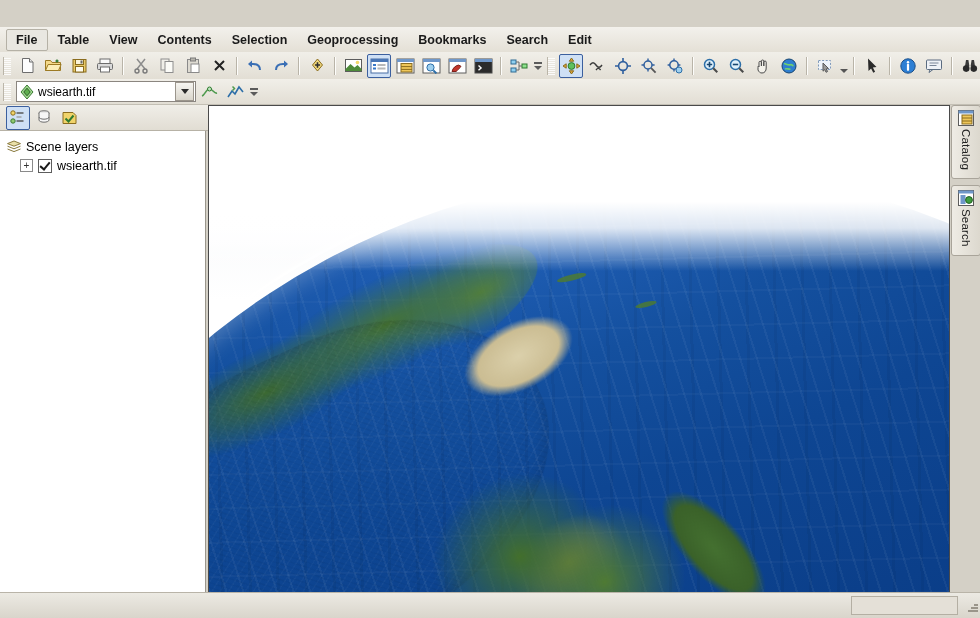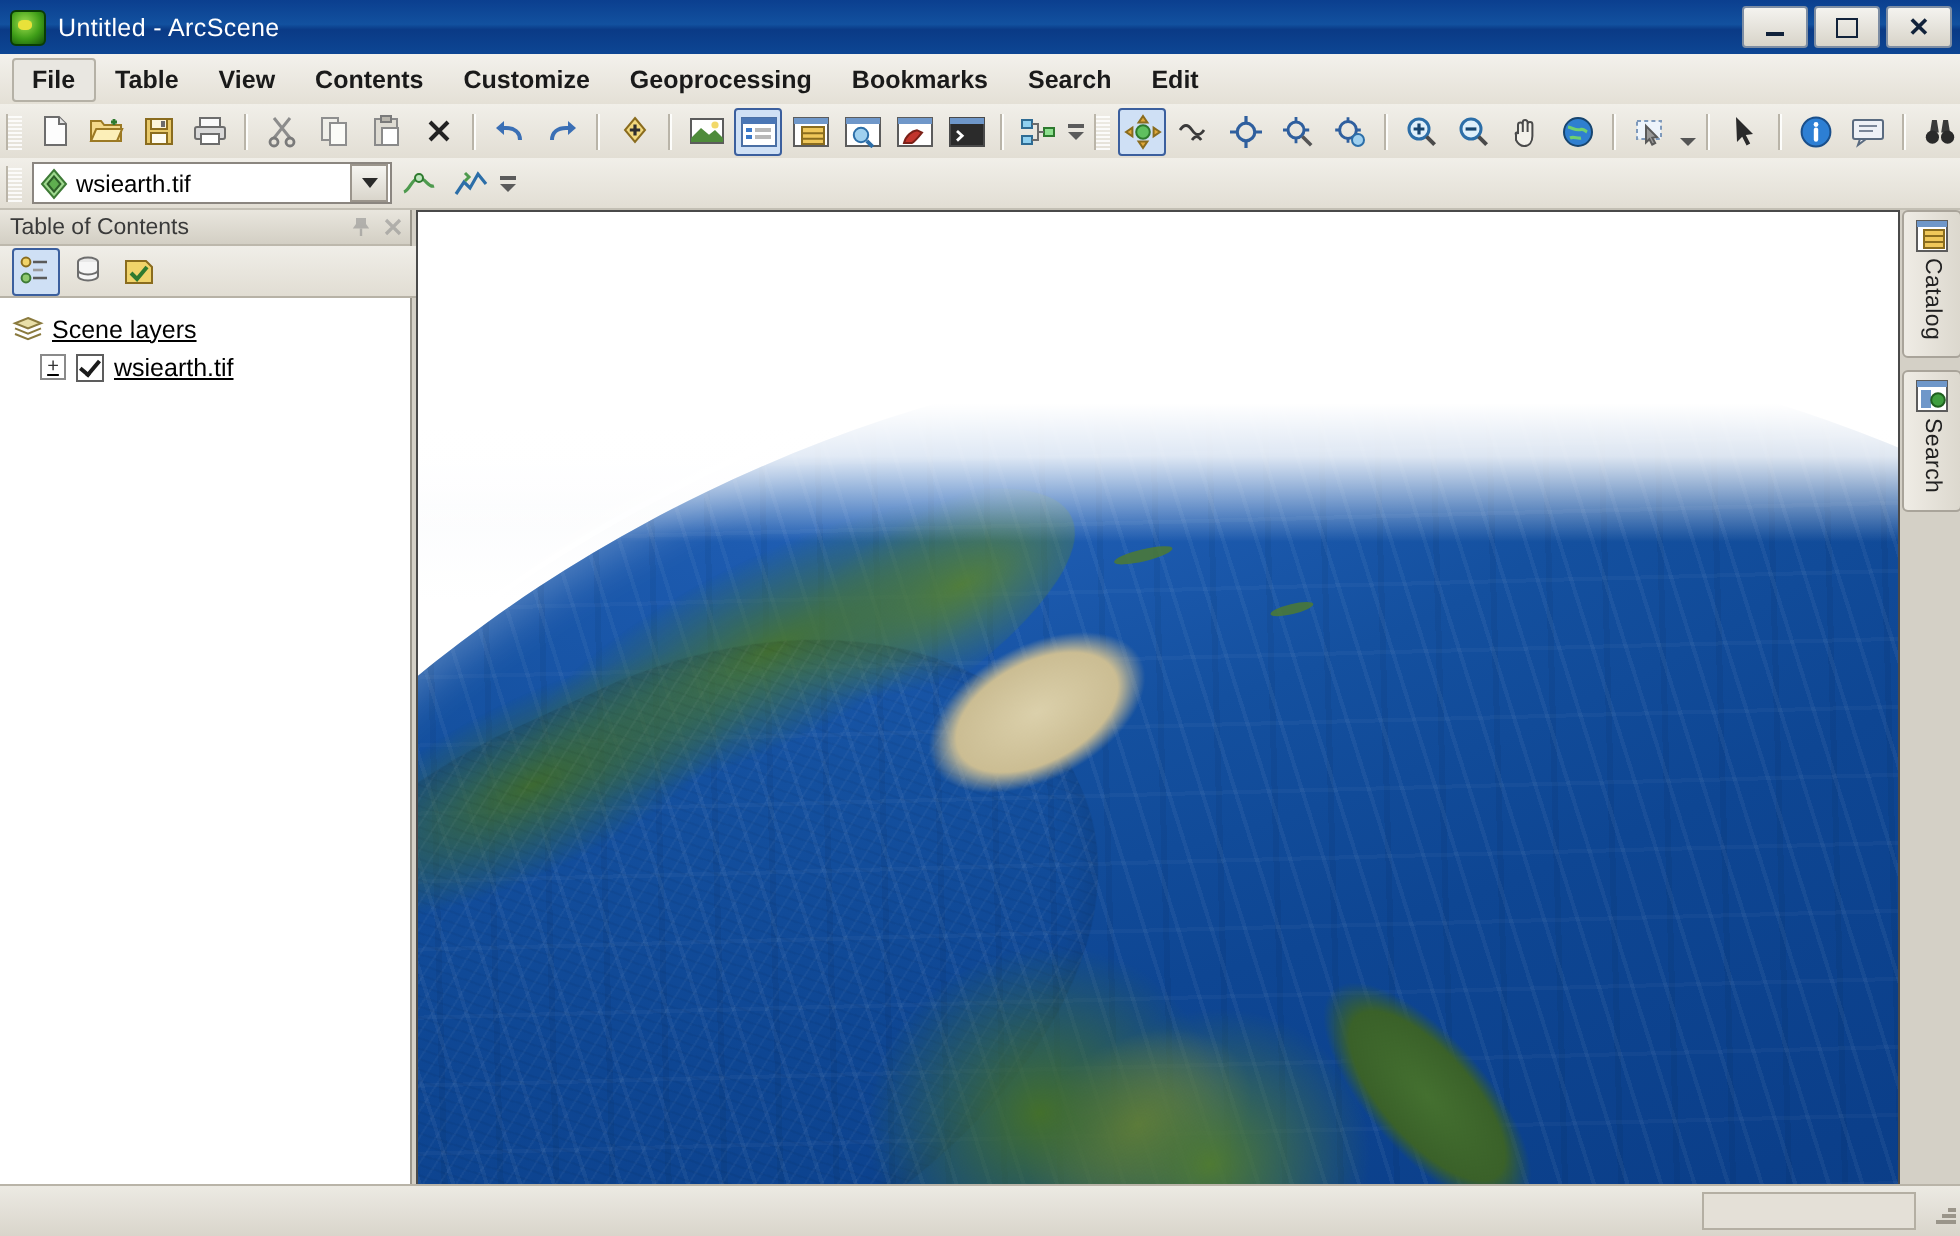--- a/index.html
+++ b/index.html
@@ -116,21 +116,21 @@
     display:flex;align-items:center;
   }
   .toc-title{font-size:11.5px;color:#3a3a3a;padding-left:5px;flex:1 1 auto;}
   .toc-hbtn{width:14px;height:14px;margin-right:2px;display:flex;align-items:center;justify-content:center;opacity:.55;}
   .toc-tools{
     height:25px;width:100%;
     background:linear-gradient(to bottom,#f0eee8,#e1ddd3);
     border-bottom:1px solid #b7b2a6;
     display:flex;align-items:center;padding-left:5px;
   }
-  .toc-tree{padding:6px 0 0 6px;text-decoration:underline;}
+  .toc-tree{padding:6px 0 0 6px;}
   .tree-row{display:flex;align-items:center;height:19px;}
   .tree-row.indent{padding-left:3px;}
   .expander{
     width:11px;height:11px;border:1px solid #8a8a8a;background:#fff;
     display:flex;align-items:center;justify-content:center;
     font-size:10px;line-height:9px;color:#333;margin-right:5px;flex:0 0 auto;
   }
   .chk{
     width:12px;height:12px;border:1px solid #5d5d5d;background:#fff;margin-right:5px;flex:0 0 auto;
     position:relative;
@@ -293,40 +293,27 @@
   .grip-corner i:nth-child(3){width:4px;bottom:7px;}
   .blank-gap{
     position:absolute;left:0;top:592px;width:980px;height:1px;background:#d4d0c6;
   }
 </style>
 </head>
 <body>
 
 <div class="app">
 
-  <div class="titlebar">
-    <div class="title-icon"></div>
-    <div class="title-text">Untitled - ArcScene</div>
-    <div class="win-btns">
-      <div class="win-btn">
-          <span class="min-glyph"></span>
-        </div>
-      <div class="win-btn">
-          <span class="max-glyph"></span>
-        </div>
-      <div class="win-btn close">✕</div>
-    </div>
-  </div>
 
   <div class="menubar">
     <div class="menu-item active">File</div>
     <div class="menu-item">Table</div>
     <div class="menu-item">View</div>
     <div class="menu-item">Contents</div>
-    <div class="menu-item">Customize</div>
+    <div class="menu-item">Selection</div>
     <div class="menu-item">Geoprocessing</div>
     <div class="menu-item">Bookmarks</div>
     <div class="menu-item">Search</div>
     <div class="menu-item">Edit</div>
   </div>
 
   <div class="toolbar-row tb1">
     <div class="grip"></div>
 
     <div class="tbtn">
@@ -612,34 +599,20 @@
           <path d="M6.5 3.5l2 2-2 2" stroke="#4e9a4e" stroke-width="1.5" fill="none"></path>
         </svg>
     </div>
     <div class="tb-overflow">
         <i></i>
         <i class="tri"></i>
       </div>
   </div>
 
   <div class="toc">
-    <div class="toc-header">
-      <div class="toc-title">Table of Contents</div>
-      <div class="toc-hbtn">
-        <svg width="11" height="11" viewBox="0 0 11 11">
-            <path d="M3 1h5v3l1.6 2.2H1.4L3 4z" fill="#8b8b8b"></path>
-            <path d="M5.5 6.2V10" stroke="#8b8b8b" stroke-width="1.2"></path>
-          </svg>
-      </div>
-      <div class="toc-hbtn">
-        <svg width="11" height="11" viewBox="0 0 11 11">
-            <path d="M2 2l7 7M9 2l-7 7" stroke="#8b8b8b" stroke-width="1.6"></path>
-          </svg>
-      </div>
-    </div>
 
     <div class="toc-tools">
       <div class="tbtn sel">
         <svg width="18" height="17" viewBox="0 0 18 17">
             <circle cx="4" cy="4" r="2.2" fill="#f0d36a" stroke="#8a6c1e"></circle>
             <circle cx="4" cy="12" r="2.2" fill="#8fc96f" stroke="#3d7a35"></circle>
             <path d="M7.5 4h7M7.5 12h7" stroke="#5a5a5a" stroke-width="1.3"></path>
             <path d="M7.5 8h5" stroke="#9a9a9a" stroke-width="1.3"></path>
           </svg>
       </div>

